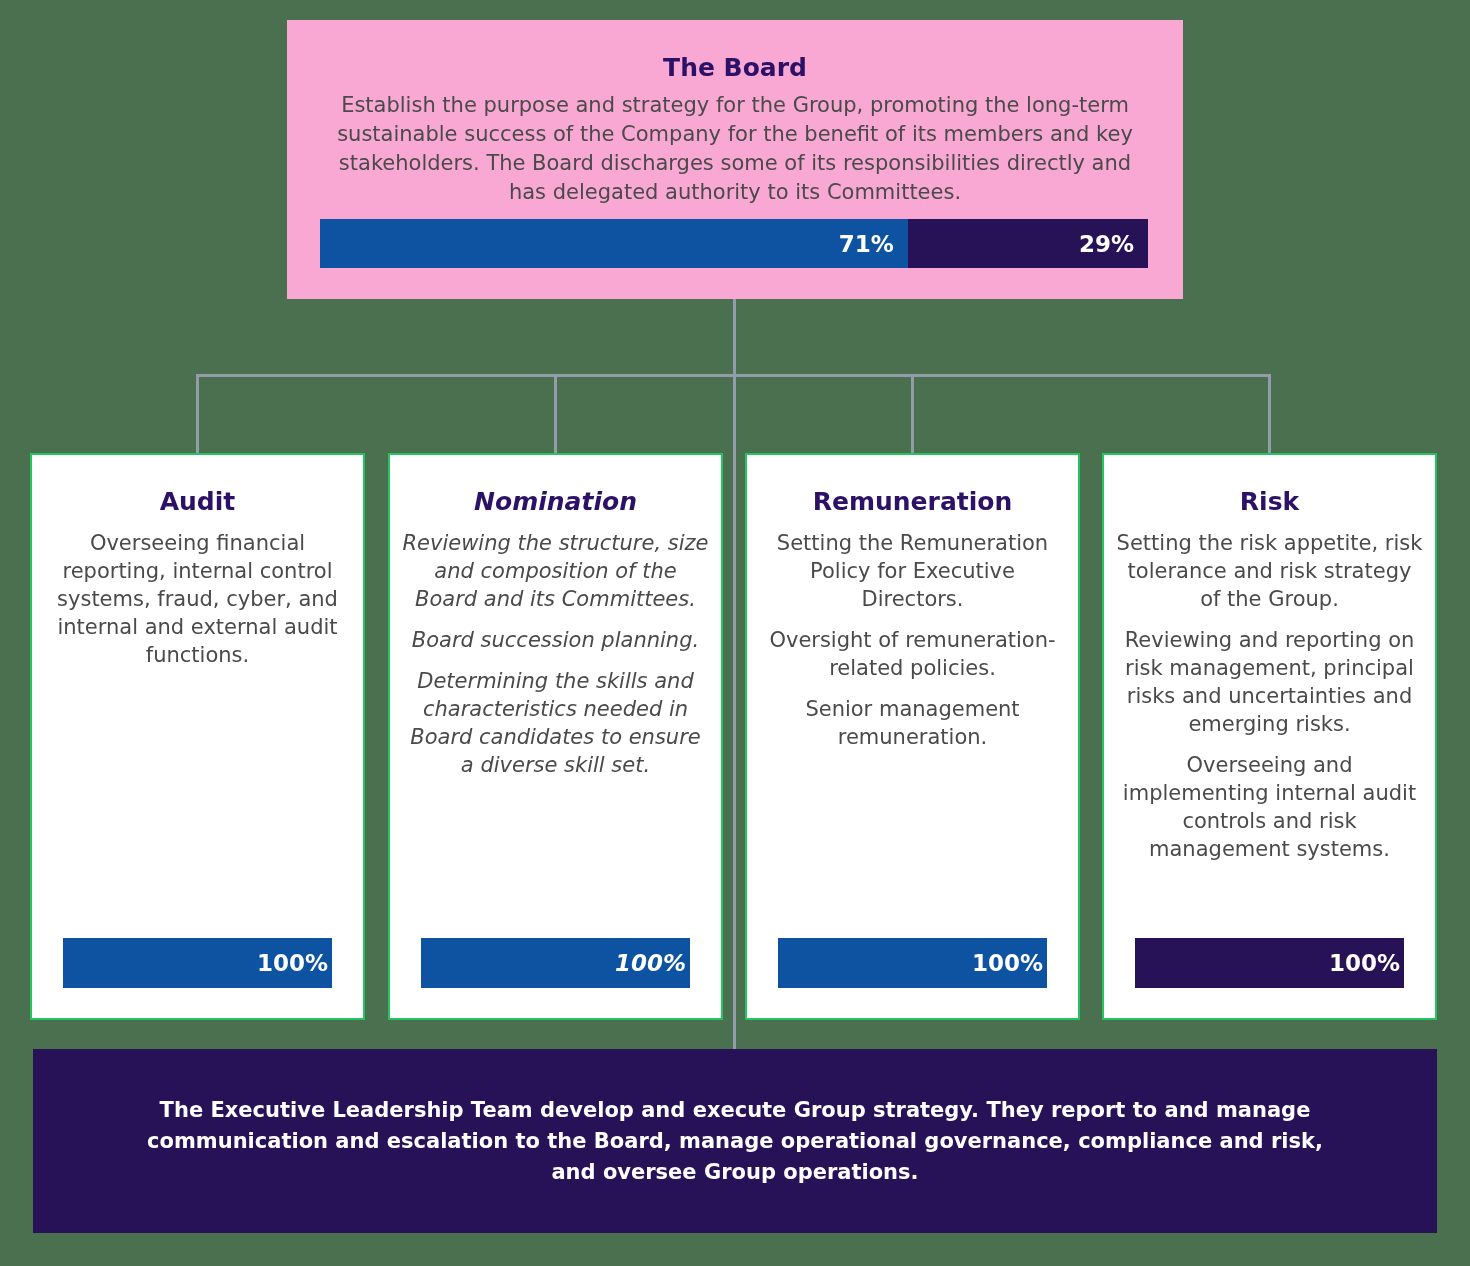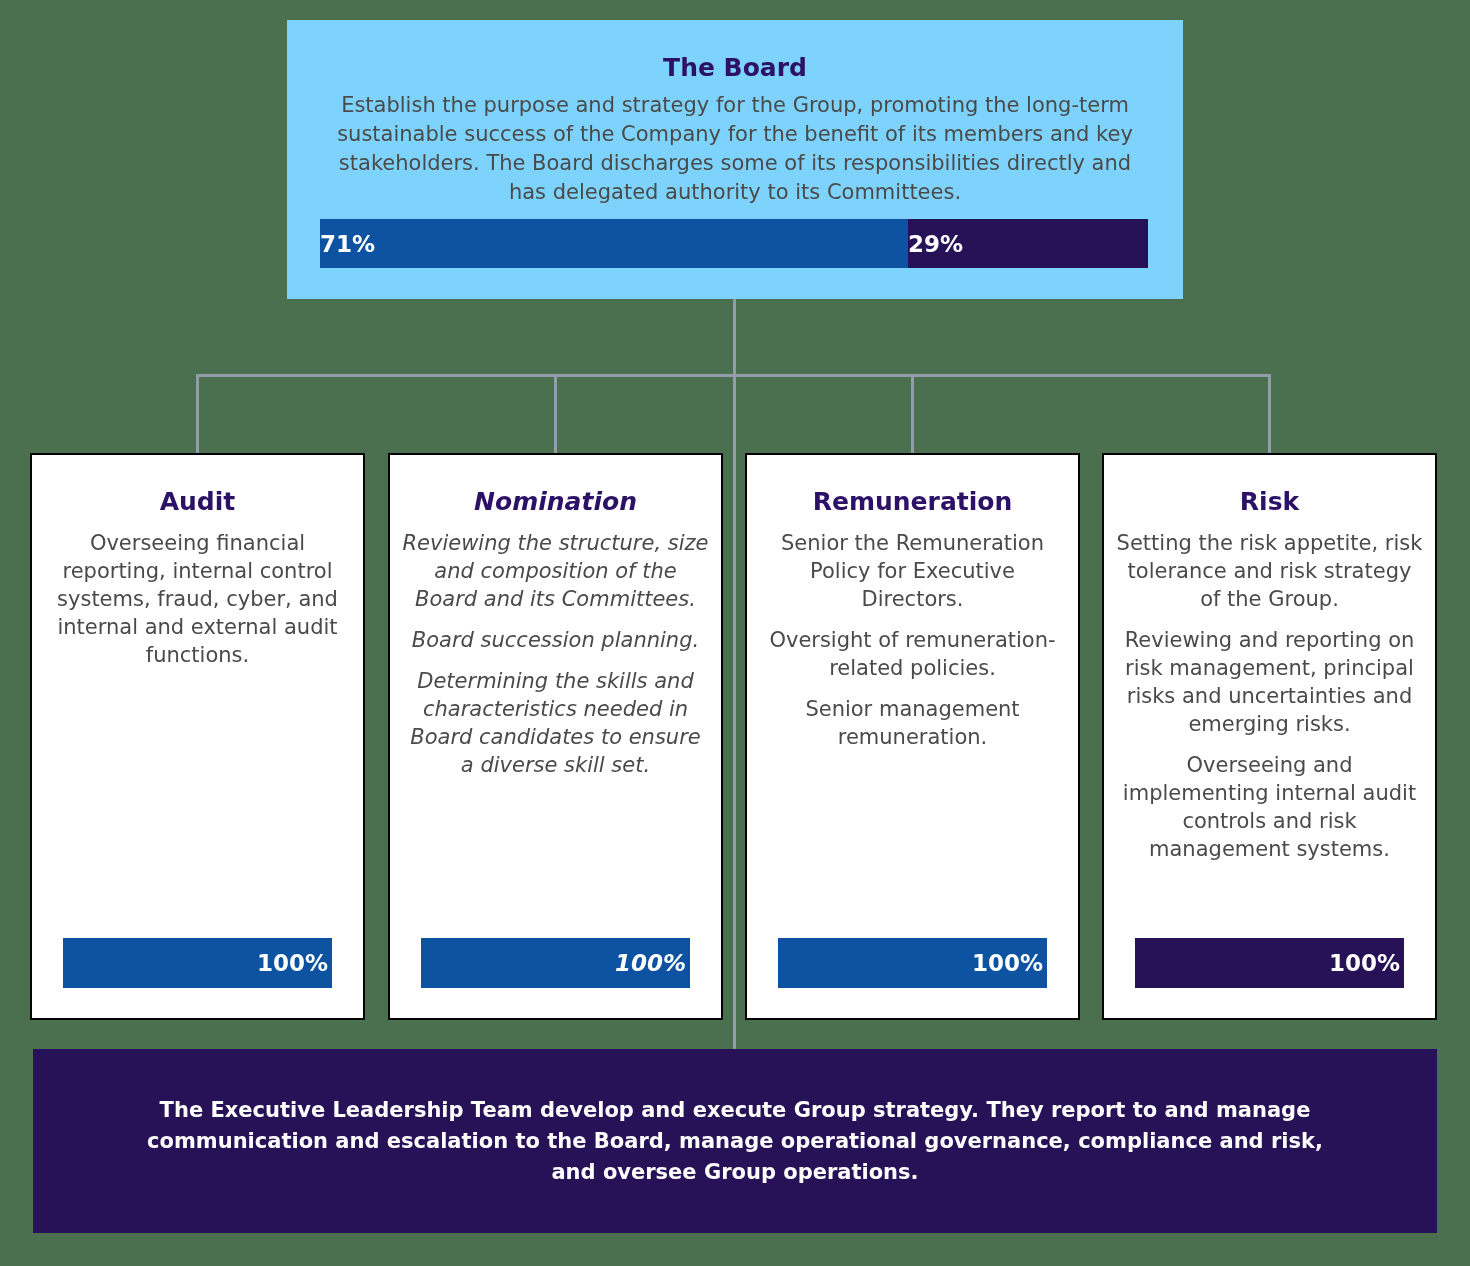--- a/index.html
+++ b/index.html
@@ -43,34 +43,34 @@
   .board-bar {
     position: absolute;
     left: 33px; top: 199px;
     width: 828px; height: 49px;
     display: flex;
   }
   .bar-segment {
     height: 100%;
     display: flex;
     align-items: center;
-    justify-content: flex-start;
+    justify-content: flex-end;
     box-sizing: border-box;
-    padding-right: 0;
+    padding-right: 14px;
     color: #ffffff;
     font-size: 23px;
     font-weight: bold;
   }
 
   .committee-card {
     position: absolute;
     top: 453px;
     width: 335px; height: 567px;
     background: #ffffff;
-    border: 2px solid #000000;
+    border: 2px solid #22c55e;
     box-sizing: border-box;
     text-align: center;
   }
   .card-audit        { left: 30px; }
   .card-nomination   { left: 388px; font-style: italic; }
   .card-remuneration { left: 745px; }
   .card-risk         { left: 1102px; }
   .committee-title {
     margin: 32px 8px 0 8px;
     font-size: 25px;
@@ -123,21 +123,21 @@
 
 <div class="stage" style="background: rgb(74, 112, 80);">
 
   <div class="connector vline-center" style="background: rgb(147, 156, 169);"></div>
   <div class="connector hline" style="background: rgb(147, 156, 169);"></div>
   <div class="connector drop drop-audit" style="background: rgb(147, 156, 169);"></div>
   <div class="connector drop drop-nomination" style="background: rgb(147, 156, 169);"></div>
   <div class="connector drop drop-remuneration" style="background: rgb(147, 156, 169);"></div>
   <div class="connector drop drop-risk" style="background: rgb(147, 156, 169);"></div>
 
-  <div class="board-card" style="background: #7dd3fc;">
+  <div class="board-card" style="background: #f9a8d4;">
     <h1 class="board-title">The Board</h1>
     <p class="board-desc">Establish the purpose and strategy for the Group, promoting the long-term sustainable success of the Company for the benefit of its members and key stakeholders. The Board discharges some of its responsibilities directly and has delegated authority to its Committees.</p>
     <div class="board-bar">
       <div class="bar-segment" style="background: rgb(13, 83, 162); width: 71%;">
         <span>71%</span>
       </div>
       <div class="bar-segment" style="background: rgb(40, 18, 87); width: 29%;">
         <span>29%</span>
       </div>
     </div>
@@ -161,21 +161,21 @@
       <p>Determining the skills and characteristics needed in Board candidates to ensure a diverse skill set.</p>
     </div>
     <div class="attendance-bar" style="background: rgb(13, 83, 162);">
       <span>100%</span>
     </div>
   </div>
 
   <div class="committee-card card-remuneration">
     <h2 class="committee-title">Remuneration</h2>
     <div class="committee-body">
-      <p>Senior the Remuneration Policy for Executive Directors.</p>
+      <p>Setting the Remuneration Policy for Executive Directors.</p>
       <p>Oversight of remuneration-related policies.</p>
       <p>Senior management remuneration.</p>
     </div>
     <div class="attendance-bar" style="background: rgb(13, 83, 162);">
       <span>100%</span>
     </div>
   </div>
 
   <div class="committee-card card-risk">
     <h2 class="committee-title">Risk</h2>

